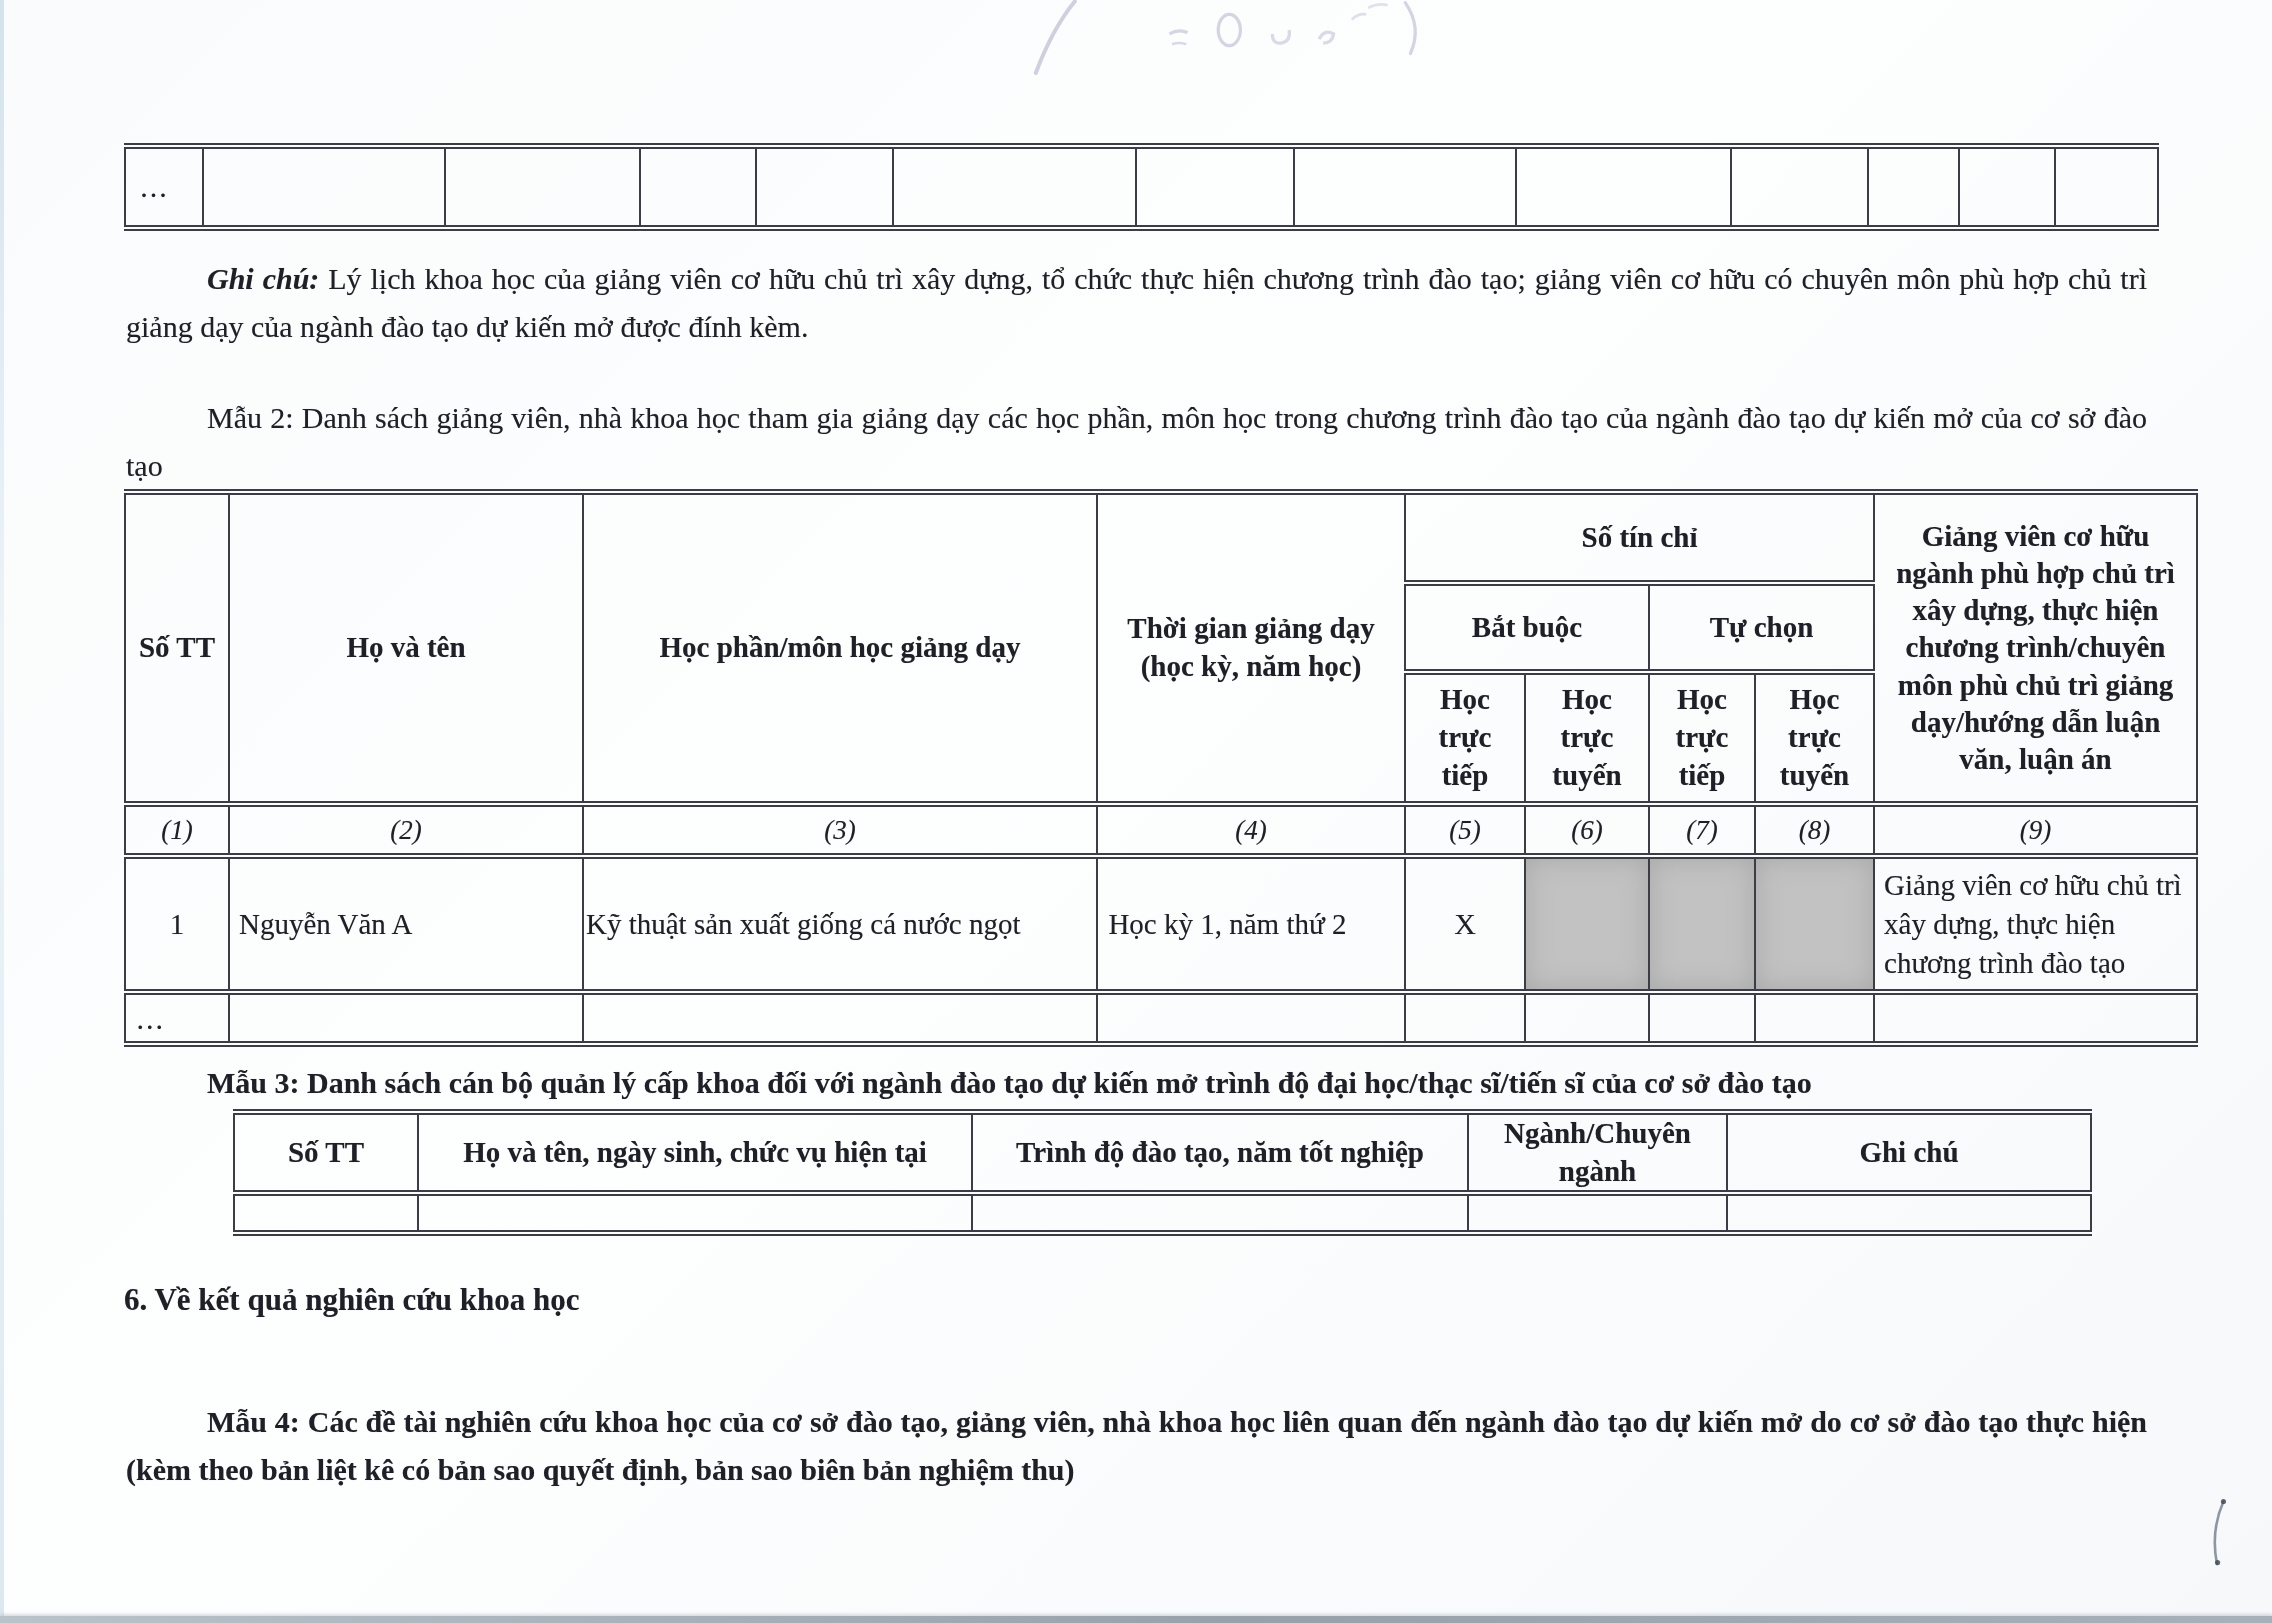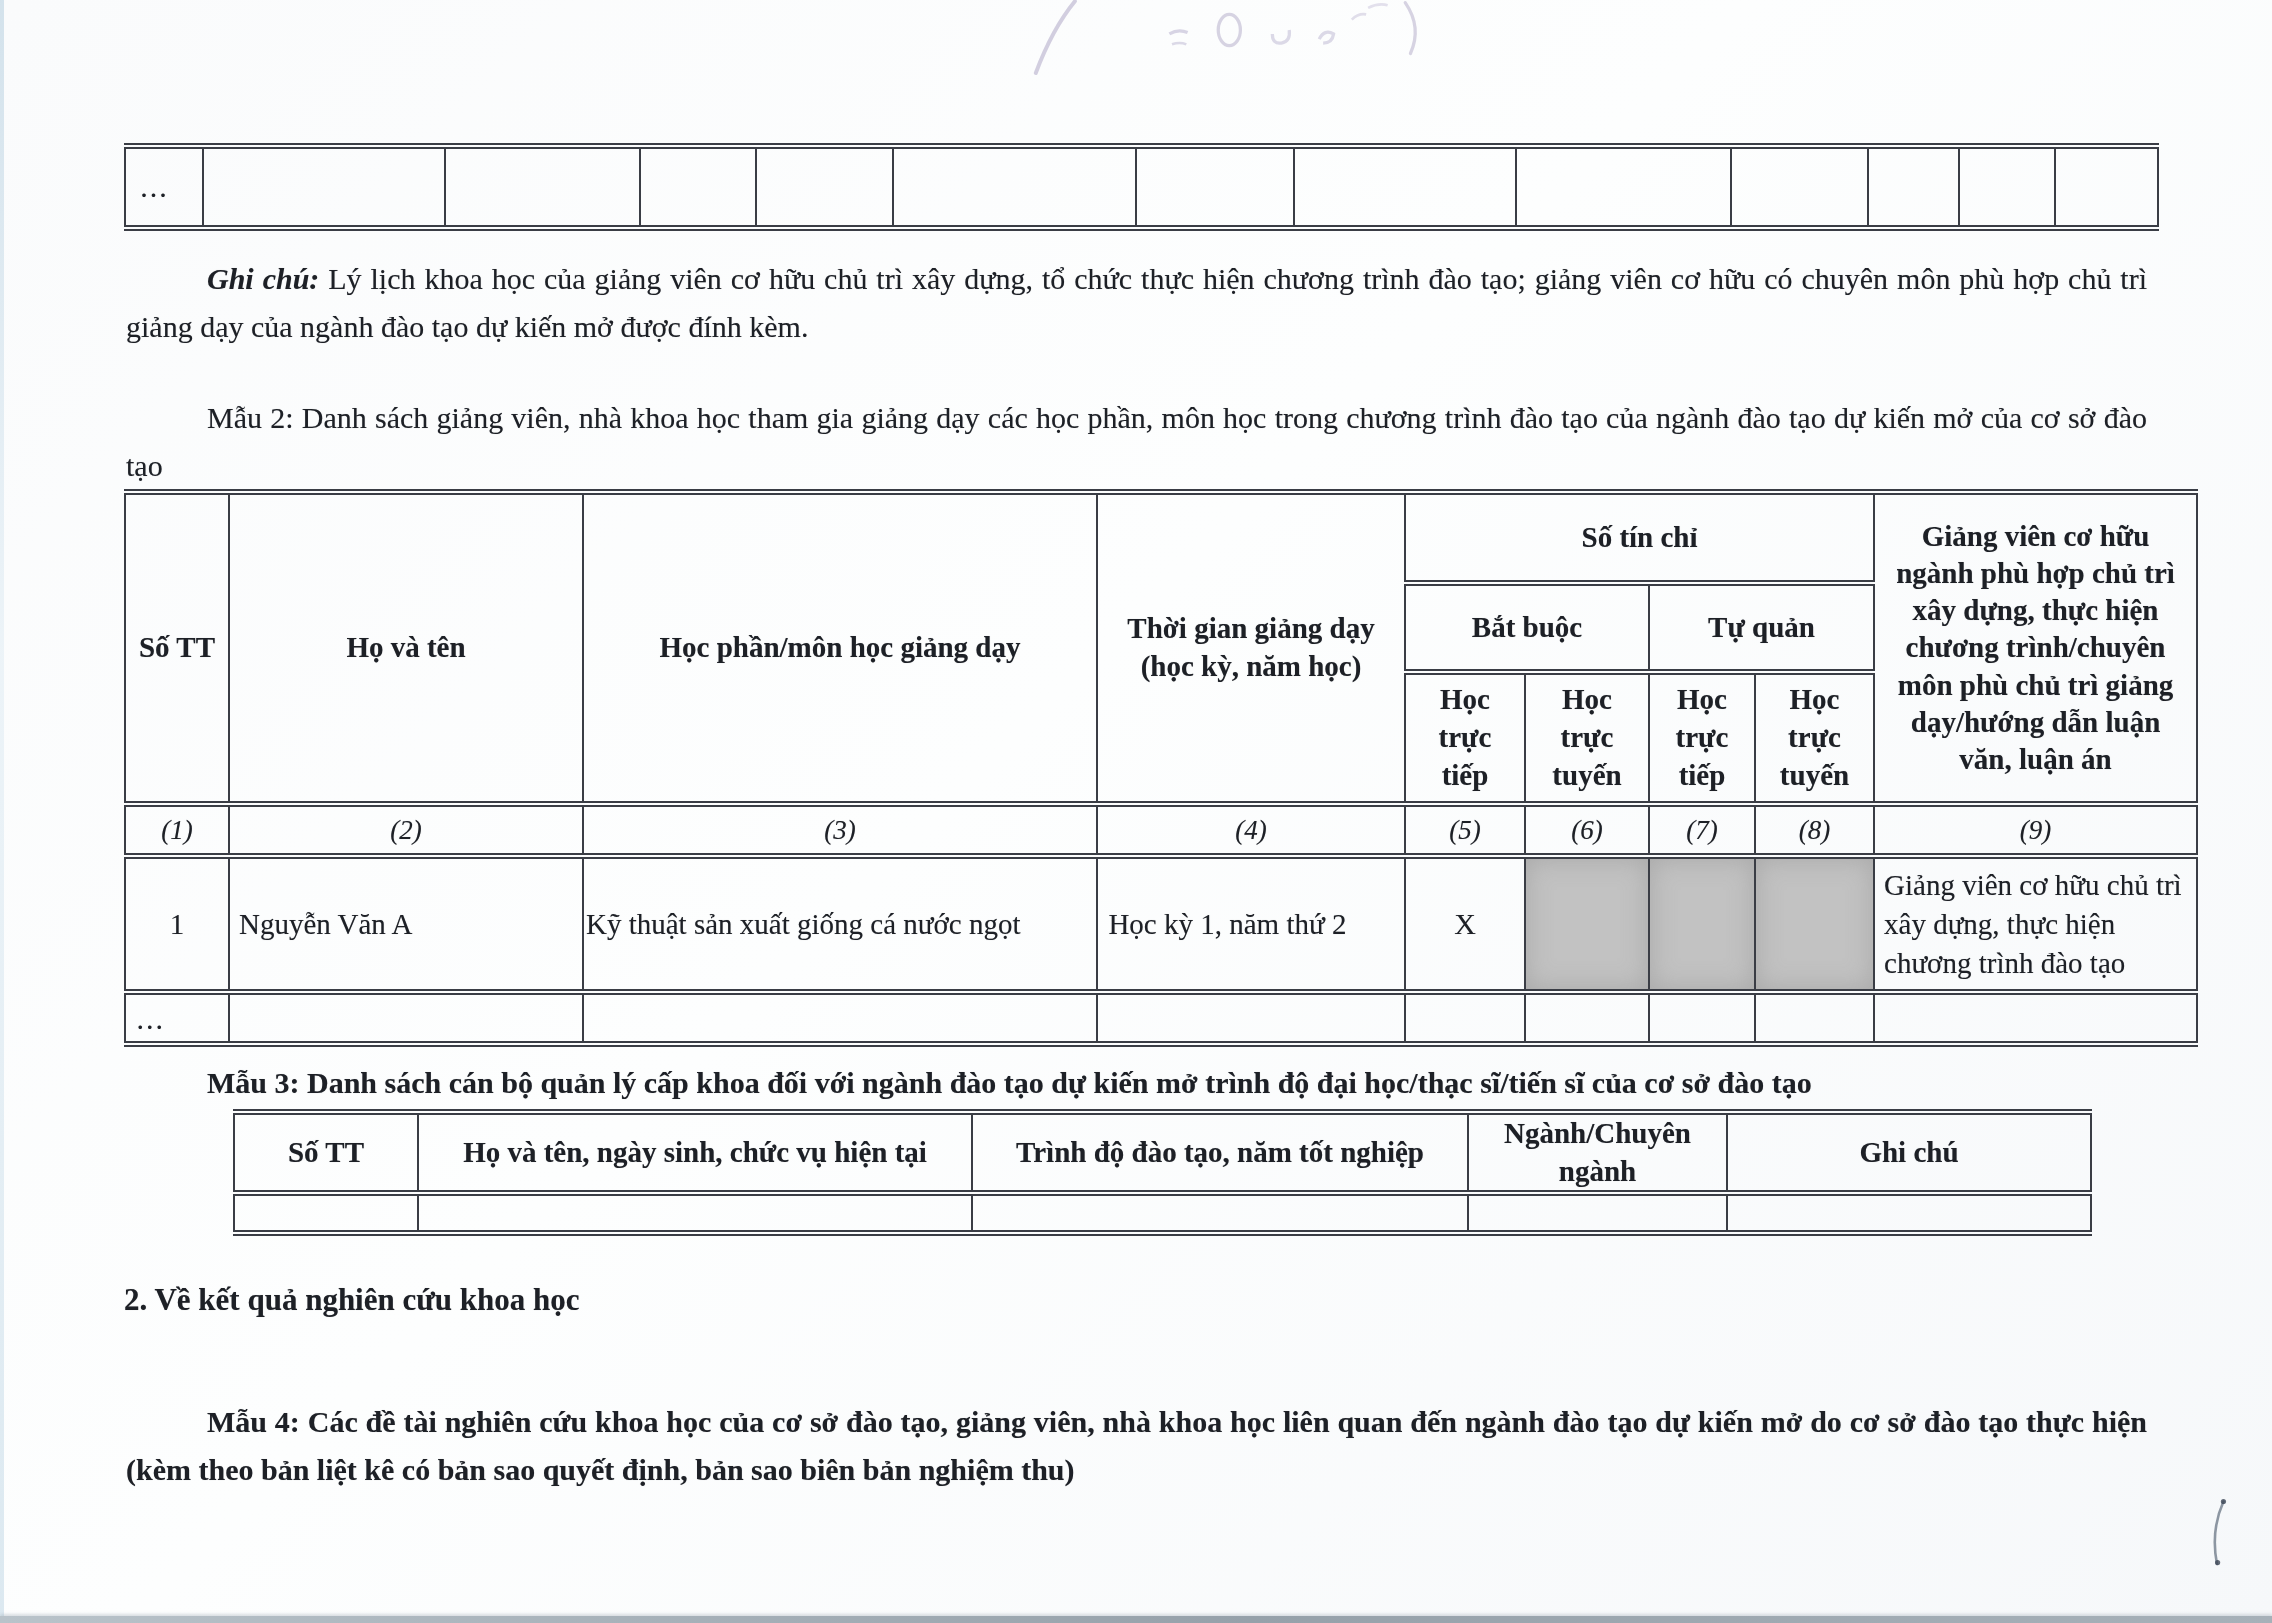--- a/index.html
+++ b/index.html
@@ -158,21 +158,21 @@
         <tr class="r1">
       <th rowspan="3">Số TT</th>
       <th rowspan="3">Họ và tên</th>
       <th rowspan="3">Học phần/môn học giảng dạy</th>
       <th rowspan="3">Thời gian giảng dạy (học kỳ, năm học)</th>
       <th colspan="4">Số tín chỉ</th>
       <th rowspan="3" class="gv9">Giảng viên cơ hữu ngành phù hợp chủ trì xây dựng, thực hiện chương trình/chuyên môn phù chủ trì giảng dạy/hướng dẫn luận văn, luận án</th>
     </tr>
     <tr class="r2">
       <th colspan="2">Bắt buộc</th>
-      <th colspan="2">Tự quản</th>
+      <th colspan="2">Tự chọn</th>
     </tr>
     <tr class="r3">
       <th>Học trực tiếp</th>
       <th>Học trực tuyến</th>
       <th>Học trực tiếp</th>
       <th>Học trực tuyến</th>
     </tr>
     <tr class="num">
       <td>(1)</td>
       <td>(2)</td>
@@ -230,21 +230,21 @@
     <tr>
       <td></td>
       <td></td>
       <td></td>
       <td></td>
       <td></td>
     </tr>
   </tbody>
     </table>
 
-  <p id="sec2">2. Về kết quả nghiên cứu khoa học</p>
+  <p id="sec2">6. Về kết quả nghiên cứu khoa học</p>
 
   <p class="para" id="mau4">Mẫu 4: Các đề tài nghiên cứu khoa học của cơ sở đào tạo, giảng viên, nhà khoa học liên quan đến ngành đào tạo dự kiến mở do cơ sở đào tạo thực hiện (kèm theo bản liệt kê có bản sao quyết định, bản sao biên bản nghiệm thu)</p>
 
   <svg class="pen-br" viewBox="0 0 70 120">
     <path d="M48,10 q-20,45 -10,96" stroke="#5f6c7c" stroke-width="4" fill="none" opacity="0.7" stroke-linecap="round"></path>
     <circle cx="48" cy="10" r="4" fill="#3c4656" opacity="0.8"></circle>
     <circle cx="39" cy="104" r="4" fill="#3c4656" opacity="0.8"></circle>
   </svg>
 
   <div class="left-edge"></div>

